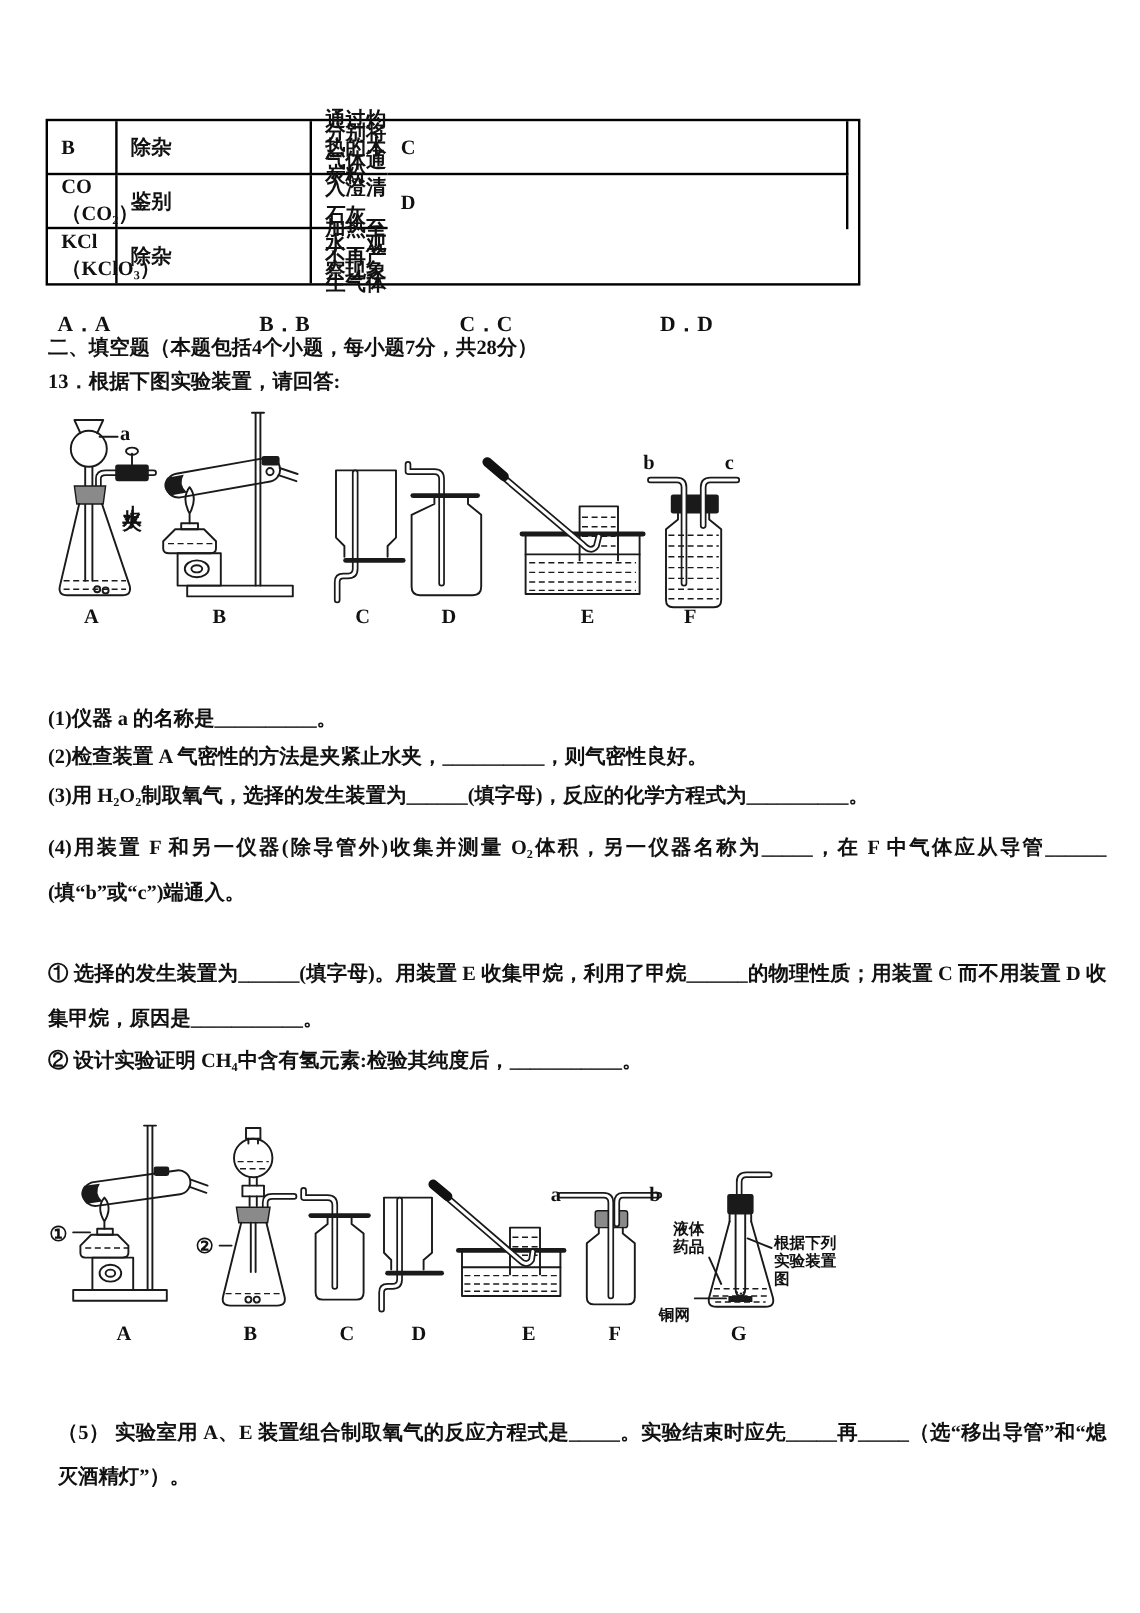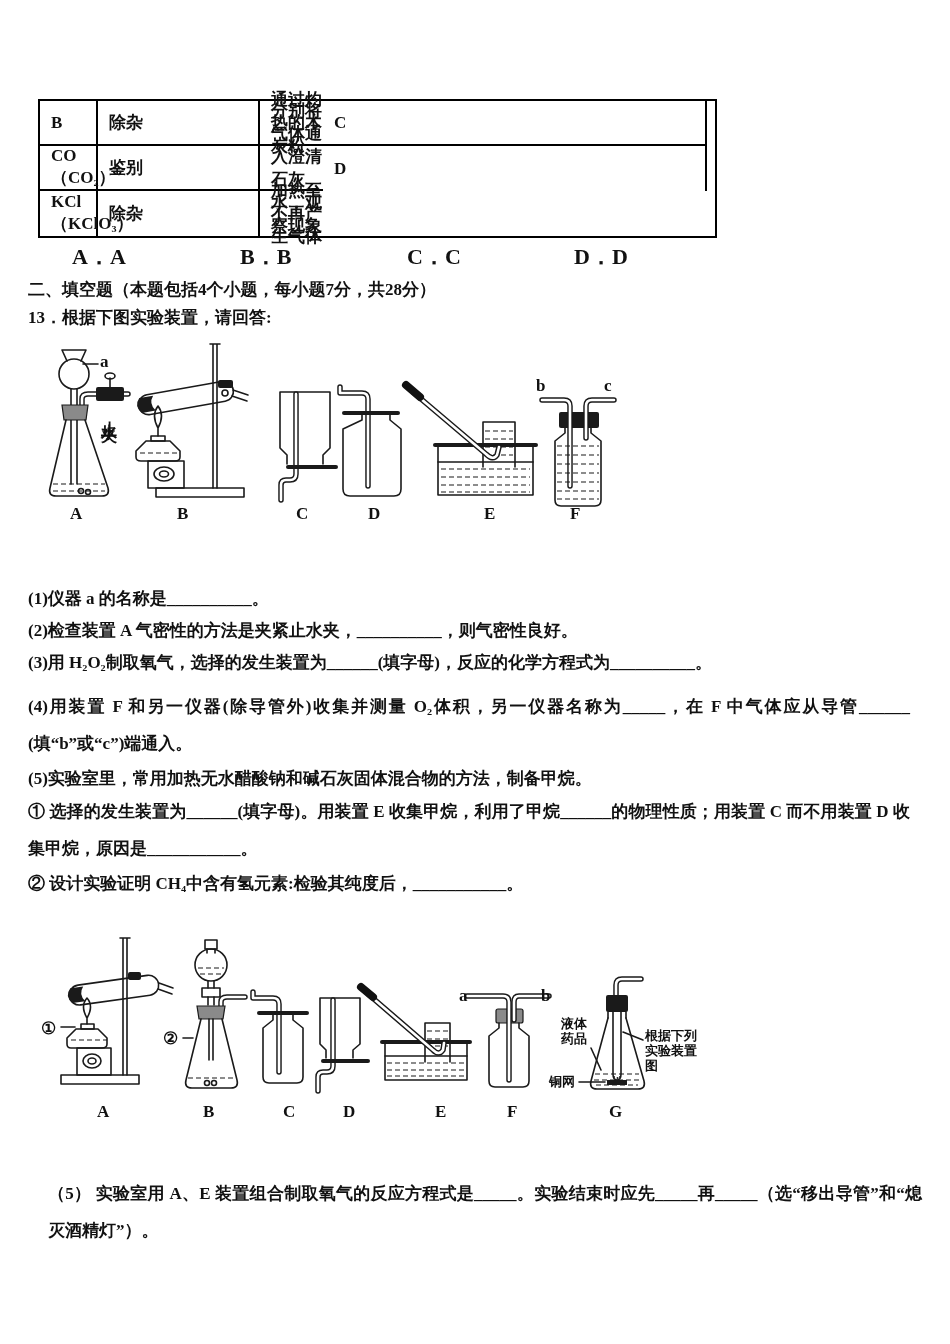--- a/index.html
+++ b/index.html
@@ -1,27 +1,27 @@
 <!DOCTYPE html>
 <html><head>
 <meta charset="utf-8">
 <style>
   html,body{margin:0;padding:0;background:#e8e8e8;}
   .page{position:relative;width:950px;height:1344px;background:#ffffff;margin:0 auto;
         font-family:"Liberation Serif","DejaVu Serif",serif;color:#111;overflow:hidden;}
-  .qline{position:absolute;left:28px;width:882px;font-size:17px;font-weight:bold;
+  .qline{position:absolute;left:40px;width:882px;font-size:17px;font-weight:bold;
          line-height:37px;text-align:justify;word-break:break-all;}
   .indent{left:48px;width:874px;}
   .tbl{position:absolute;left:38px;top:99px;width:675px;border:2px solid #000;
        display:grid;grid-template-columns:58px 162px 63px 384px;grid-auto-rows:45px;}
   .tcell{border-right:2px solid #000;border-bottom:2px solid #000;display:flex;
          align-items:center;padding-left:11px;font-size:17px;font-weight:bold;box-sizing:border-box;}
   .tcell.lastcol{border-right:none;}
   .tcell.lastrow{border-bottom:none;}
-  .opt{position:absolute;top:242px;font-size:22px;font-weight:bold;margin-left:24px;}
+  .opt{position:absolute;top:258px;font-size:18px;font-weight:bold;}
   .diagram{position:absolute;}
   .dlabel{position:absolute;font-size:17px;font-weight:bold;}
   .dsmall{position:absolute;font-size:13px;font-weight:bold;line-height:15px;}
   .vert{position:absolute;writing-mode:vertical-rl;text-orientation:upright;
         font-size:16px;font-weight:bold;letter-spacing:3px;}
   .ln{stroke:#1a1a1a;stroke-width:1.6;fill:none;stroke-linecap:round;stroke-linejoin:round;}
   .thick{stroke-width:4;}
   .dash{stroke:#1a1a1a;stroke-width:1.2;fill:none;stroke-dasharray:5 3;}
   .to{stroke:#1a1a1a;stroke-width:5.5;fill:none;stroke-linecap:round;stroke-linejoin:round;}
   .ti{stroke:#ffffff;stroke-width:2.6;fill:none;stroke-linecap:round;stroke-linejoin:round;}
@@ -141,21 +141,20 @@
     <span class="dlabel" style="left:258px;top:168px">C</span>
     <span class="dlabel" style="left:330px;top:168px">D</span>
     <span class="dlabel" style="left:446px;top:168px">E</span>
     <span class="dlabel" style="left:532px;top:168px">F</span>
   </div>
 
   <div class="qline" style="top:580px">(1)仪器 a 的名称是__________。</div>
   <div class="qline" style="top:612px">(2)检查装置 A 气密性的方法是夹紧止水夹，__________，则气密性良好。</div>
   <div class="qline" style="top:644px">(3)用 H₂O₂制取氧气，选择的发生装置为______(填字母)，反应的化学方程式为__________。</div>
   <div class="qline" style="top:688px">(4)用装置 F 和另一仪器(除导管外)收集并测量 O₂体积，另一仪器名称为_____，在 F 中气体应从导管______(填“b”或“c”)端通入。</div>
-  <div class="qline" style="top:760px">(5)实验室里，常用加热无水醋酸钠和碱石灰固体混合物的方法，制备甲烷。</div>
   <div class="qline" style="top:865px">② 设计实验证明 CH₄中含有氢元素:检验其纯度后，___________。</div>
   <div class="qline" style="top:793px">① 选择的发生装置为______(填字母)。用装置 E 收集甲烷，利用了甲烷______的物理性质；用装置 C 而不用装置 D 收集甲烷，原因是___________。</div>
 
 
   <div class="diagram" style="left:35px;top:932px;width:680px;height:200px">
     <svg width="680" height="200" viewBox="0 0 680 200">
 
       <g>
         <path class="ln" d="M88,6 V143 M92,6 V143 M85,6 H95"></path>
         <rect class="ln" x="26" y="143" width="78" height="9"></rect>
@@ -242,21 +241,21 @@
         <circle class="fillD" cx="582.5" cy="146" r="1"></circle>
         <circle class="fillD" cx="585" cy="145" r="1"></circle>
         <path class="ln" d="M556,116 L566,138 M544,150 H570 M608,108 L588,100"></path>
       </g>
     </svg>
     <span class="dlabel" style="left:6px;top:86px">①</span>
     <span class="dlabel" style="left:128px;top:96px">②</span>
     <span class="dlabel" style="left:424px;top:54px">a</span>
     <span class="dlabel" style="left:506px;top:54px">b</span>
     <span class="dsmall" style="left:526px;top:84px;width:30px">液体药品</span>
-    <span class="dsmall" style="left:514px;top:142px">铜网</span>
+    <span class="dsmall" style="left:514px;top:156px">铜网</span>
     <span class="dsmall" style="left:610px;top:96px;width:56px">根据下列实验装置图</span>
     <span class="dlabel" style="left:62px;top:170px">A</span>
     <span class="dlabel" style="left:168px;top:170px">B</span>
     <span class="dlabel" style="left:248px;top:170px">C</span>
     <span class="dlabel" style="left:308px;top:170px">D</span>
     <span class="dlabel" style="left:400px;top:170px">E</span>
     <span class="dlabel" style="left:472px;top:170px">F</span>
     <span class="dlabel" style="left:574px;top:170px">G</span>
   </div>
 

